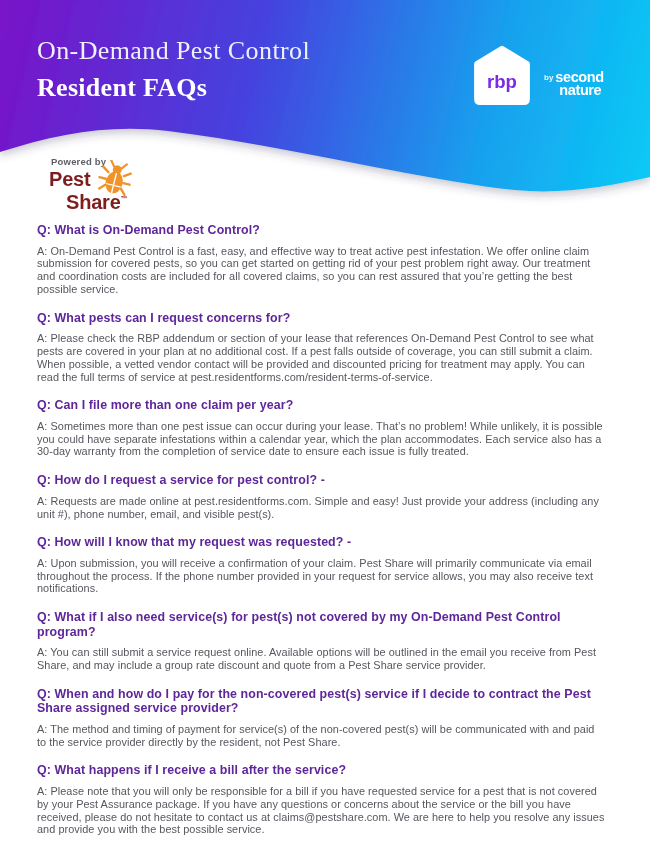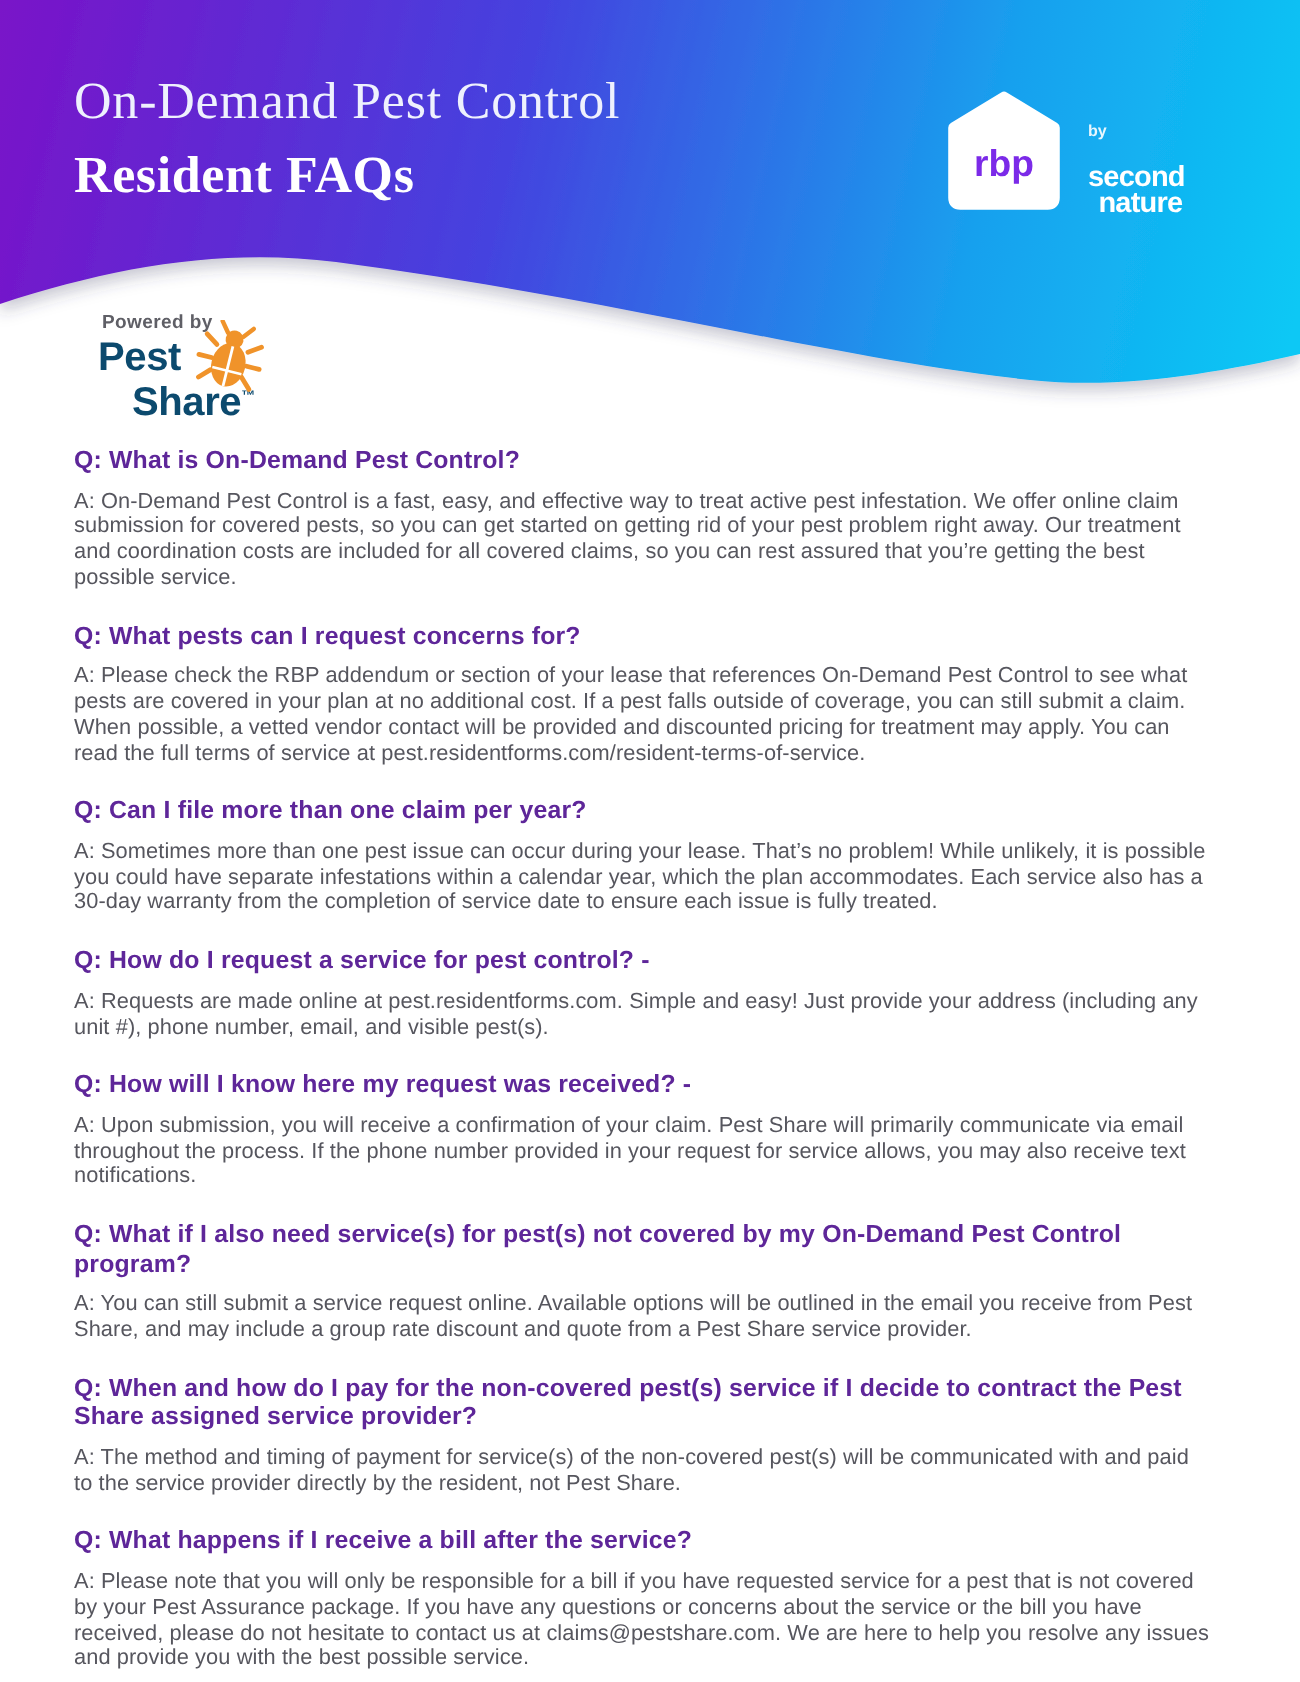--- a/index.html
+++ b/index.html
@@ -12,30 +12,30 @@
 
   
   .header-wave { position:absolute; top:0; left:0; width:650px; height:230px; display:block; }
 
   .titles { position:absolute; left:37px; top:36px;font-family:Liberation Serif, serif; }
   .title-line1 { font-size:26px; font-weight:500; color:#eef1fd; letter-spacing:.4px; }
   .title-line2 { font-size:26px; font-weight:800; color:#ffffff; letter-spacing:.3px; margin-top:7px; }
 
   .rbp-brand { position:absolute; left:467px; top:42px; display:flex; align-items:center; }
   .rbp-mark { width:70px; height:70px; }
-  .sn-block { display:flex; margin-left:7px; color:#ffffff;flex-direction:column; }
+  .sn-block { display:flex; margin-left:7px; color:#ffffff; }
   .sn-by { font-size:8px; font-weight:600; margin-top:15px; margin-right:2px; opacity:.9; }
-  .sn-words { margin-top:13px; font-size:14.5px; font-weight:800; line-height:12.5px; letter-spacing:-.4px;text-align:center; }
+  .sn-words { margin-top:13px; font-size:14.5px; font-weight:800; line-height:12.5px; letter-spacing:-.4px; }
   .sn-words .w2 { margin-left:4px; }
 
   
   .pestshare { position:absolute; left:49px; top:156px; }
   .ps-powered { font-size:9.5px; font-weight:600; color:#5f5f66; letter-spacing:.2px; margin-left:2px; }
   .ps-row { position:relative; margin-top:3px; }
-  .ps-word { display:block; font-size:20px; font-weight:800; color:#0c4a6e; line-height:19px; letter-spacing:-.2px; }
+  .ps-word { display:block; font-size:20px; font-weight:800; color:#7f1d1d; line-height:19px; letter-spacing:-.2px; }
   .ps-word.share { margin-left:17px; }
   .ps-tm { font-size:7px; vertical-align:super; font-weight:700; }
   .ps-bug { position:absolute; left:49px; top:-10px; }
 
   
   .faq { position:absolute; top:223px; left:37px; width:569px; }
   .faq-q {
     color:#5e2699; font-size:12.4px; font-weight:700;
     line-height:14.5px; margin:0 0 7px 0; letter-spacing:.1px;
   }
@@ -119,21 +119,21 @@
       </section>
       <section>
         <h3 class="faq-q">Q: Can I file more than one claim per year?</h3>
         <p class="faq-a">A: Sometimes more than one pest issue can occur during your lease. That’s no problem! While unlikely, it is possible you could have separate infestations within a calendar year, which the plan accommodates. Each service also has a 30-day warranty from the completion of service date to ensure each issue is fully treated.</p>
       </section>
       <section>
         <h3 class="faq-q">Q: How do I request a service for pest control? -</h3>
         <p class="faq-a">A: Requests are made online at pest.residentforms.com. Simple and easy! Just provide your address (including any unit #), phone number, email, and visible pest(s).</p>
       </section>
       <section>
-        <h3 class="faq-q">Q: How will I know here my request was received? -</h3>
+        <h3 class="faq-q">Q: How will I know that my request was requested? -</h3>
         <p class="faq-a">A: Upon submission, you will receive a confirmation of your claim. Pest Share will primarily communicate via email throughout the process. If the phone number provided in your request for service allows, you may also receive text notifications.</p>
       </section>
       <section>
         <h3 class="faq-q">Q: What if I also need service(s) for pest(s) not covered by my On-Demand Pest Control program?</h3>
         <p class="faq-a">A: You can still submit a service request online. Available options will be outlined in the email you receive from Pest Share, and may include a group rate discount and quote from a Pest Share service provider.</p>
       </section>
       <section>
         <h3 class="faq-q">Q: When and how do I pay for the non-covered pest(s) service if I decide to contract the Pest Share assigned service provider?</h3>
         <p class="faq-a">A: The method and timing of payment for service(s) of the non-covered pest(s) will be communicated with and paid to the service provider directly by the resident, not Pest Share.</p>
       </section>

